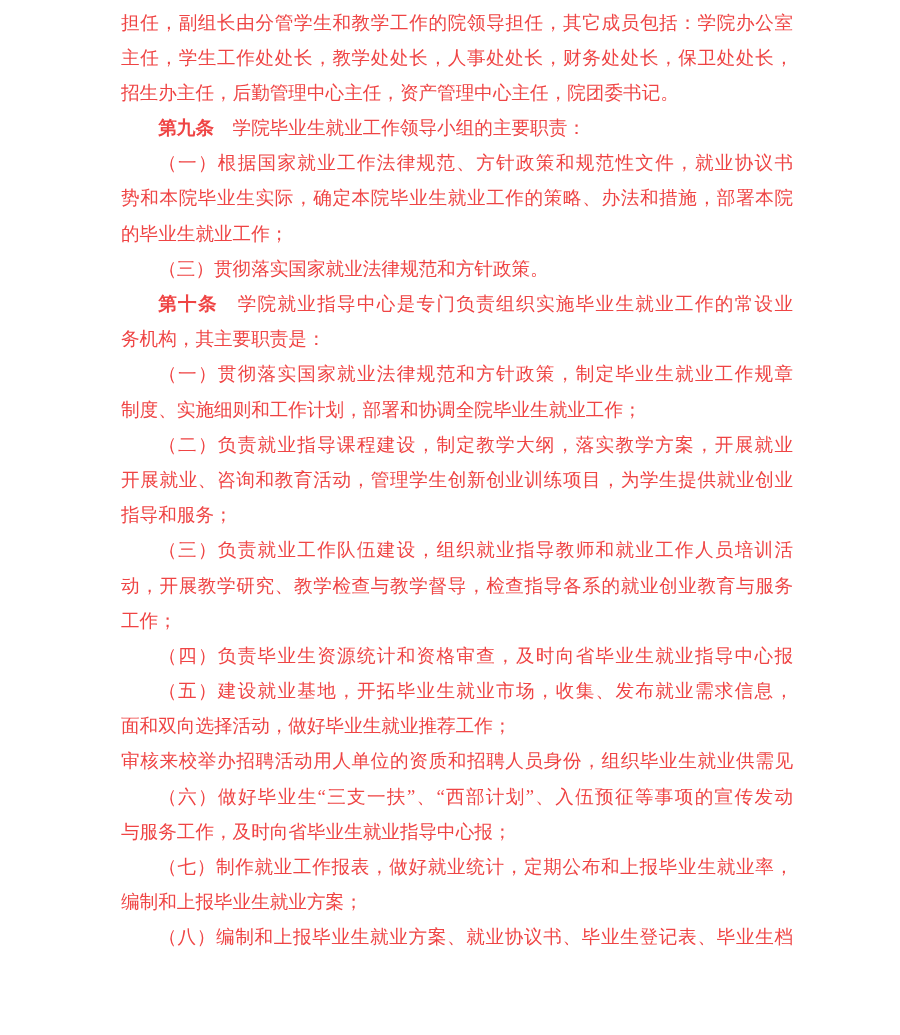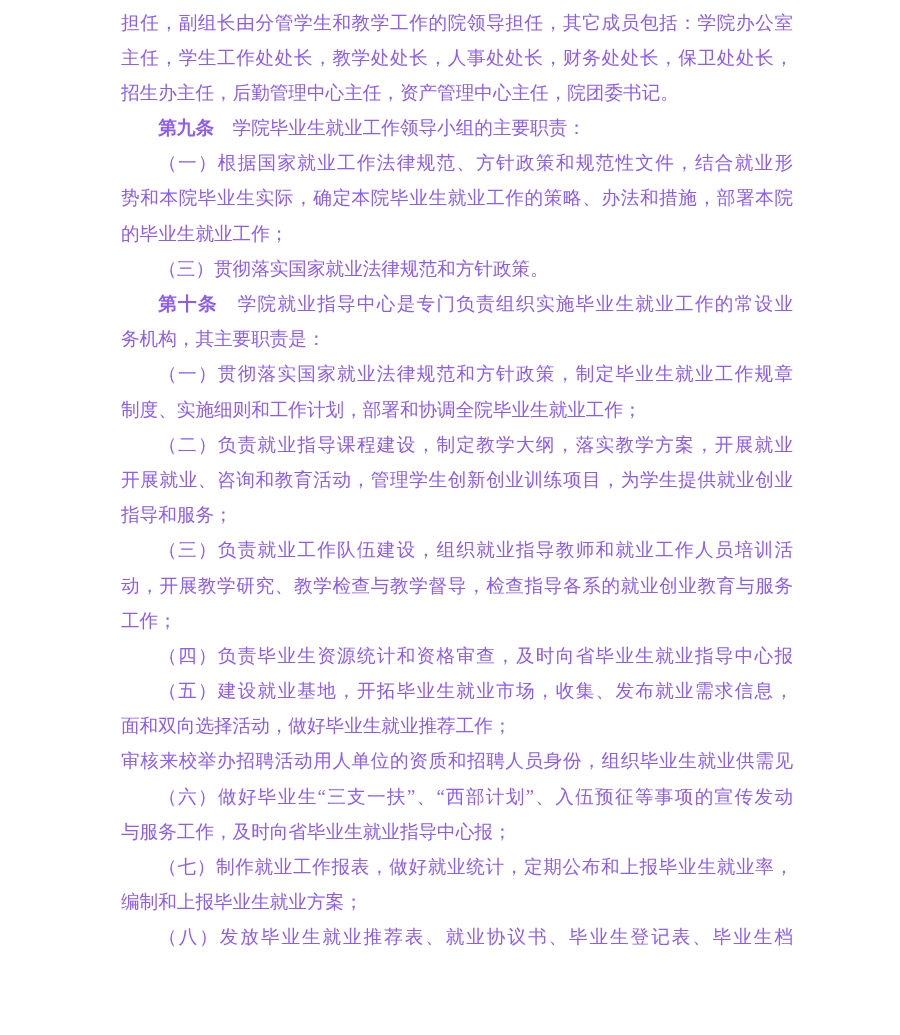--- a/index.html
+++ b/index.html
@@ -9,21 +9,21 @@
   }
   .page {
     position: relative;
     width: 900px;
     height: 1035px;
     box-sizing: border-box;
     background: #ffffff;
     padding: 4.5px 0 0 121px;
     overflow: hidden;
     font-family: "Liberation Serif", "DejaVu Serif", serif;
-    color: #8b5cf6;
+    color: #ef4444;
   }
   .para { margin: 0; padding: 0; }
   .line {
     width: 672px;
     height: 35.2px;
     line-height: 35.2px;
     font-size: 18.6px;
     text-align: justify;
     text-align-last: justify;
     letter-spacing: 0;
@@ -43,21 +43,21 @@
     <div class="line">担任，副组长由分管学生和教学工作的院领导担任，其它成员包括：学院办公室</div>
     <div class="line">主任，学生工作处处长，教学处处长，人事处处长，财务处处长，保卫处处长，</div>
     <div class="line end">招生办主任，后勤管理中心主任，资产管理中心主任，院团委书记。</div>
   </div>
 
   <div class="para">
     <div class="line ind end"><span class="term">第九条</span><span>　学院毕业生就业工作领导小组的主要职责：</span></div>
   </div>
 
   <div class="para">
-    <div class="line ind">（一）根据国家就业工作法律规范、方针政策和规范性文件，结合就业形</div>
+    <div class="line ind">（一）根据国家就业工作法律规范、方针政策和规范性文件，就业协议书</div>
     <div class="line">势和本院毕业生实际，确定本院毕业生就业工作的策略、办法和措施，部署本院</div>
     <div class="line end">的毕业生就业工作；</div>
   </div>
 
 
   <div class="para">
     <div class="line ind end">（三）贯彻落实国家就业法律规范和方针政策。</div>
   </div>
 
   <div class="para">
@@ -96,16 +96,16 @@
     <div class="line ind">（六）做好毕业生“三支一扶”、“西部计划”、入伍预征等事项的宣传发动</div>
     <div class="line end">与服务工作，及时向省毕业生就业指导中心报；</div>
   </div>
 
   <div class="para">
     <div class="line ind">（七）制作就业工作报表，做好就业统计，定期公布和上报毕业生就业率，</div>
     <div class="line end">编制和上报毕业生就业方案；</div>
   </div>
 
   <div class="para">
-    <div class="line ind">（八）发放毕业生就业推荐表、就业协议书、毕业生登记表、毕业生档</div>
+    <div class="line ind">（八）编制和上报毕业生就业方案、就业协议书、毕业生登记表、毕业生档</div>
   </div>
 
 </div>
 
 </body></html>

